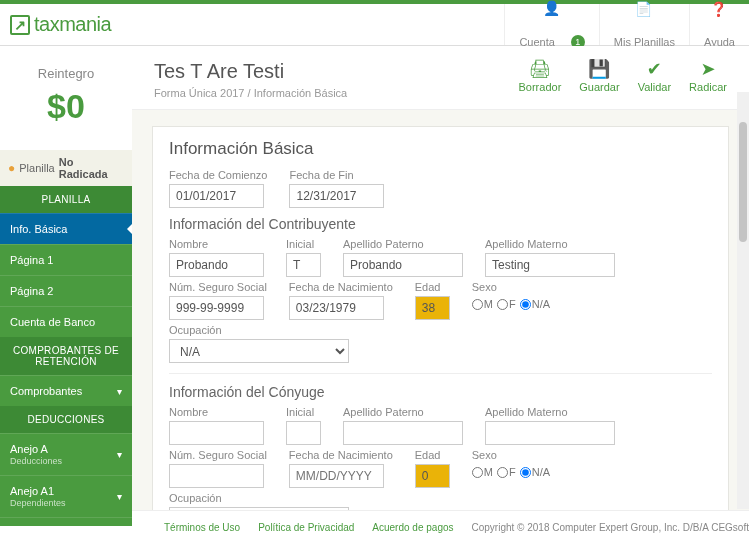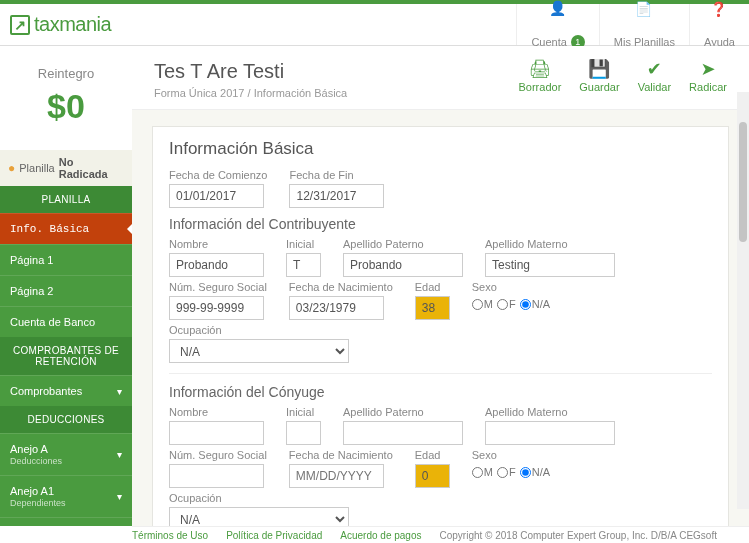--- a/index.html
+++ b/index.html
@@ -5,35 +5,35 @@
   * { box-sizing: border-box; margin: 0; padding: 0; }
   body { font-family: Arial, Helvetica, sans-serif; font-size: 12px; color: #555; background: #fff; width: 749px; height: 543px; overflow: hidden; }
   .top-bar { height: 4px; background: #4a9b3f; }
   .header { height: 42px; display: flex; border-bottom: 1px solid #ddd; }
   .logo-area { width: 132px; display: flex; align-items: center; padding-left: 10px; background: #fff; border-right: none;}
   .logo-icon { width: 20px; height: 20px; border: 2px solid #4a9b3f; display: inline-flex; align-items: center; justify-content: center; color: #4a9b3f; font-weight: bold; font-size: 14px; border-radius: 2px; }
   .logo-text { color: #4a9b3f; font-size: 20px; font-weight: 400; margin-left: 4px; letter-spacing: -0.5px;}
   .header-spacer { flex: 1; }
   .header-item { display: flex; flex-direction: column; align-items: center; justify-content: center; padding: 0 14px; border-left: 1px solid #eee; color: #888; cursor: pointer; }
   .header-item .hicon { font-size: 14px; color: #888; line-height: 1;}
-  .header-item .htext { font-size: 11px; margin-top: 20px; display:flex; align-items:center; gap:4px;}
+  .header-item .htext { font-size: 11px; margin-top: 20px; display:flex; align-items:center; gap:16px;}
   .badge { background: #4a9b3f; color: #fff; border-radius: 50%; width: 14px; height: 14px; display: inline-flex; align-items: center; justify-content: center; font-size: 9px; }
 
   .main { display: flex; height: 480px; }
   .sidebar { width: 132px; background: #fff; display: flex; flex-direction: column; }
   .reintegro { text-align: center; padding: 20px 0 24px 0; }
   .reintegro-label { color: #888; font-size: 13px; margin-bottom: 6px; }
   .reintegro-value { color: #4a9b3f; font-size: 34px; font-weight: bold; }
   .status-bar { background: #f2f2e8; color: #666; font-size: 11px; padding: 6px 8px; display:flex; align-items:center; gap:4px;}
   .status-bar .warn { color: #e8a13a; font-size: 12px;}
   .status-bar b { color: #555; }
   .sb-menu { display:flex; flex-direction:column; flex:1; overflow:hidden;}
   .sb-heading { background: #3d8a35; color: #fff; font-size: 10px; text-align: center; padding: 8px 4px; letter-spacing: 0.3px;}
   .sb-item { background: #4a9b3f; color: #fff; font-size: 11px; padding: 9px 10px; border-top: 1px solid rgba(255,255,255,0.12); cursor:pointer; display:flex; justify-content:space-between; align-items:center;}
-  .sb-item.active { background: #c2410c; position:relative;font-family:Liberation Mono, monospace; }
+  .sb-item.active { background: #0369a1; position:relative; }
   .sb-item.active::after{ content:""; position:absolute; right:-1px; top:50%; transform:translateY(-50%); border:6px solid transparent; border-right-color:#fff;}
   .sb-sub { font-size: 9px; color: rgba(255,255,255,0.7); display:block; margin-top:1px;}
   .chev { font-size: 10px; }
 
   .content-scroll { flex: 1; overflow-y: auto; background: #f7f7f2; position:relative;}
   .page-header { background:#fff; padding: 14px 22px 10px 22px; display:flex; justify-content:space-between; border-bottom:1px solid #eee;}
   .page-title { font-size: 20px; color: #555; font-weight:400;}
   .breadcrumb { font-size: 11px; color: #999; margin-top:4px;}
   .actions { display:flex; gap: 18px; }
   .action { display:flex; flex-direction:column; align-items:center; color:#4a9b3f; cursor:pointer;}
@@ -48,21 +48,21 @@
   .lbl { font-size:11px; color:#888; margin-bottom:3px;}
   input[type=text], select { border:1px solid #ccc; padding:4px 6px; font-size:12px; color:#555; background:#fff; height:24px;}
   input[readonly], input[disabled]{ background:#eab308; }
   .w-date{ width:95px;} .w-nombre{width:95px;} .w-ini{width:35px;} .w-apellido{width:120px;} .w-apellido2{width:130px;}
   .w-ssn{width:95px;} .w-edad{width:35px;} .w-occ{width:180px;}
   .radios { display:flex; align-items:center; gap:4px; padding-top:2px;}
   .radios label{ font-size:11px; color:#777; display:flex; align-items:center; gap:1px;}
   input[type=radio]{ margin:0; width:11px; height:11px;}
   hr.sep { border:none; border-top:1px solid #eee; margin:10px 0;}
 
-  .footer { position:absolute; bottom:0; left:132px; right:0; height:17px; background:#fff; display:flex; align-items:center; justify-content:flex-start; gap:18px; font-size:10px; color:#888; border-top:1px solid #eee;}
+  .footer { position:absolute; bottom:0; left:132px; right:0; height:33px; background:#fff; display:flex; align-items:center; justify-content:flex-end; gap:18px; font-size:10px; color:#888; border-top:1px solid #eee;}
   .footer a { color:#4a9b3f; text-decoration:none;}
   .scrollbar { position:absolute; right:0; top:46px; bottom:17px; width:12px; background:#f0f0f0;}
   .thumb { position:absolute; left:2px; right:2px; top:30px; height:120px; background:#c4c4c4; border-radius:4px;}
 </style>
 </head>
 <body>
 
 <div class="top-bar"></div>
 <div class="header">
   <div class="logo-area">

